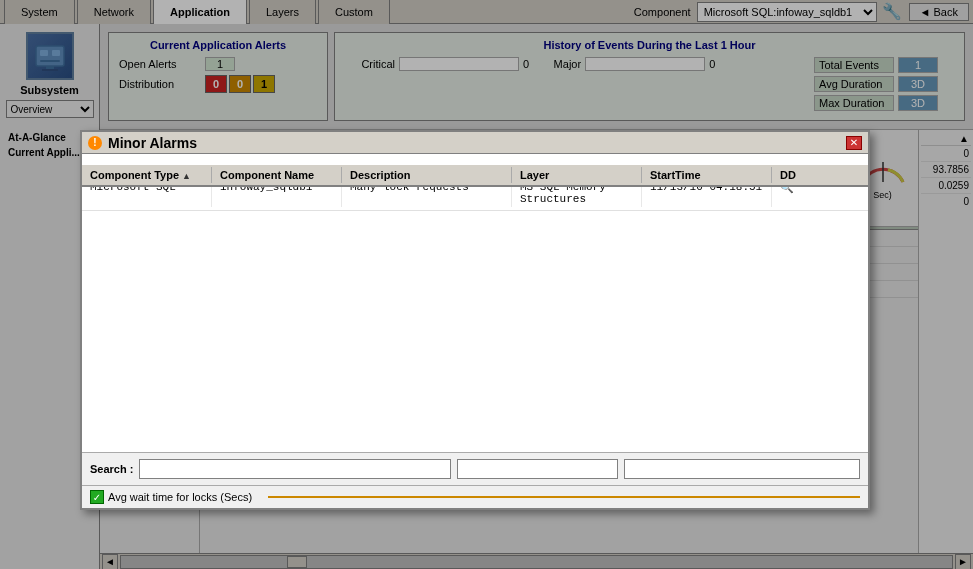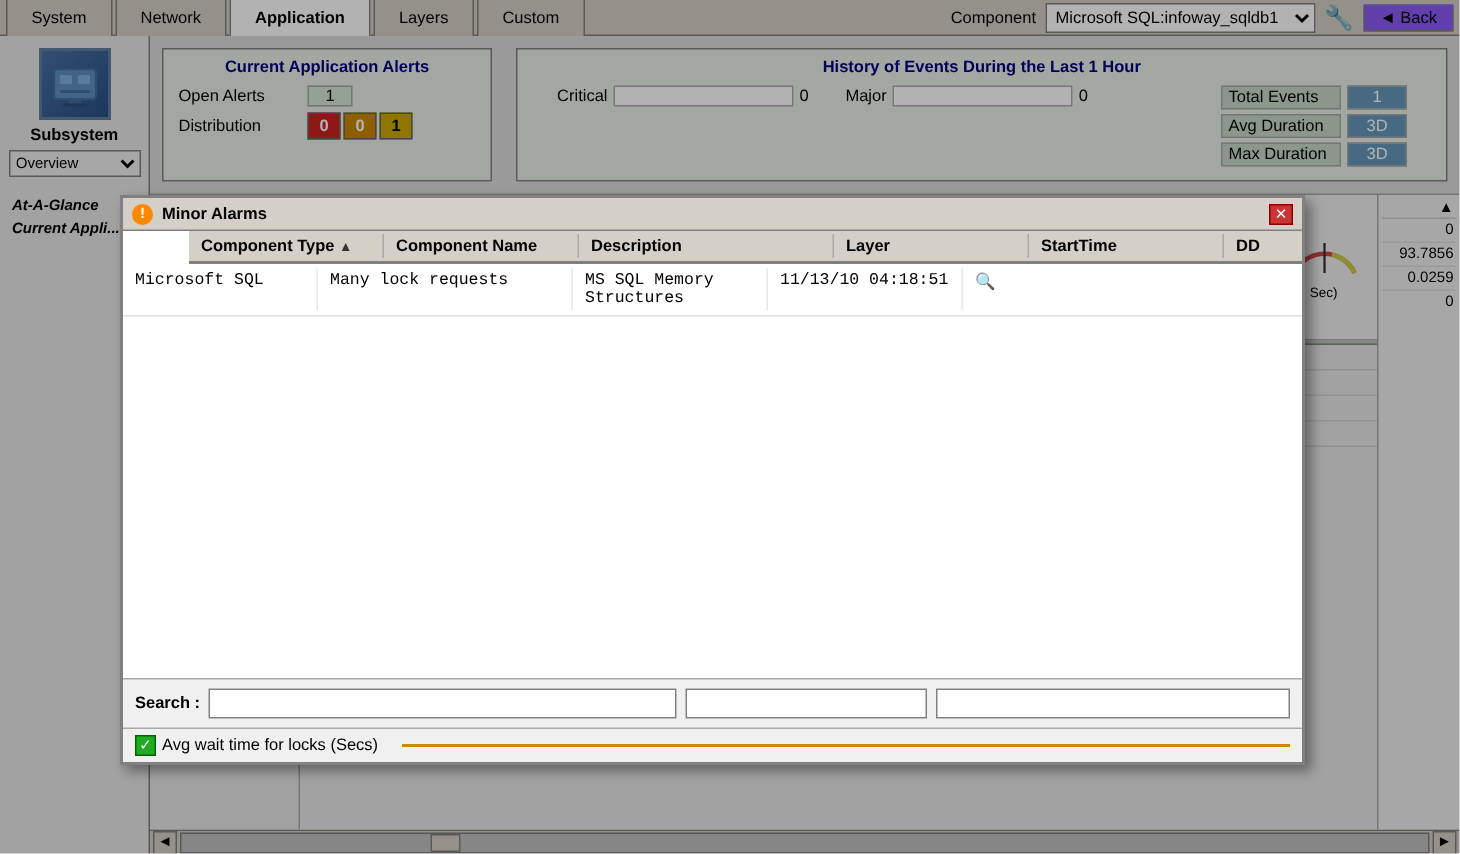--- a/index.html
+++ b/index.html
@@ -49,21 +49,21 @@
     }
     .component-select {
       border: 1px solid #808080;
       background: #ffffff;
       font-size: 11px;
       height: 20px;
       width: 180px;
       padding: 0 2px;
     }
     .back-btn {
-      background: #8b5cf6;
+      background: #e5e5e5;
       border: 1px solid #808080;
       padding: 2px 10px;
       cursor: pointer;
       font-size: 11px;
       display: flex;
       align-items: center;
       gap: 2px;
     }
 
     
@@ -108,36 +108,35 @@
       margin-top: 12px;
       width: 100%;
     }
     .sidebar-section-item {
       font-size: 10px;
       padding: 2px 4px;
       font-weight: bold;
       color: #000;
       white-space: nowrap;
       overflow: hidden;
-      font-style: italic;
     }
 
     
     .top-panels {
       flex: 1;
       display: flex;
       flex-direction: column;
       overflow: hidden;
     }
     .panels-row {
       display: flex;
       background: #ddd;
       border-bottom: 1px solid #aaa;
       padding: 8px;
-      gap: 16px;
+      gap: 6px;
     }
 
     
     .alerts-panel {
       background: #e8f0e8;
       border: 1px solid #808080;
       padding: 6px 10px;
       min-width: 220px;
     }
     .panel-title {
@@ -360,21 +359,21 @@
       border-radius: 50%;
       margin-right: 6px;
       display: flex;
       align-items: center;
       justify-content: center;
       color: #fff;
       font-size: 10px;
       font-weight: bold;
     }
     .modal-title {
-      font-size: 11px;
+      font-size: 14px;
       font-weight: bold;
       flex: 1;
     }
     .modal-close {
       width: 16px;
       height: 14px;
       background: #cc3333;
       border: 1px solid #880000;
       color: #fff;
       font-size: 10px;
@@ -388,22 +387,21 @@
     .modal-table {
       flex: 1;
       overflow: auto;
     }
     .modal-table-header {
       display: flex;
       background: #d4d0c8;
       border-bottom: 2px solid #808080;
       padding: 2px 0;
       position: sticky;
-      top: 0;
-      margin-left: 44px;
+      top: 11px;
     }
     .modal-th {
       font-size: 11px;
       font-weight: bold;
       padding: 2px 8px;
       border-right: 1px solid #aaa;
     }
     .modal-th:last-child { border-right: none; }
     .col-component-type { width: 130px; }
     .col-component-name { width: 130px; }
@@ -681,20 +679,21 @@
         </div>
         <div class="modal-th col-component-name">Component Name</div>
         <div class="modal-th col-description">Description</div>
         <div class="modal-th col-layer">Layer</div>
         <div class="modal-th col-starttime">StartTime</div>
         <div class="modal-th col-dd">DD</div>
       </div>
 
       <div class="modal-data-row">
         <div class="modal-td col-component-type">Microsoft SQL</div>
+        <div class="modal-td col-component-name">infoway_sqldb1</div>
         <div class="modal-td col-description">Many lock requests</div>
         <div class="modal-td col-layer">MS SQL Memory Structures</div>
         <div class="modal-td col-starttime">11/13/10 04:18:51</div>
         <div class="modal-td col-dd">
           <span>🔍</span>
         </div>
       </div>
 
       <div style="flex:1; min-height:150px;"></div>
     </div>

